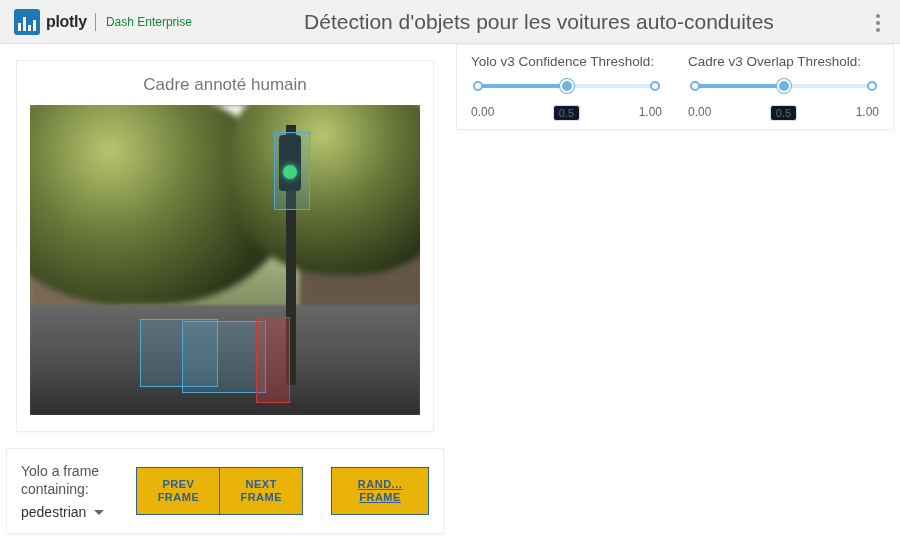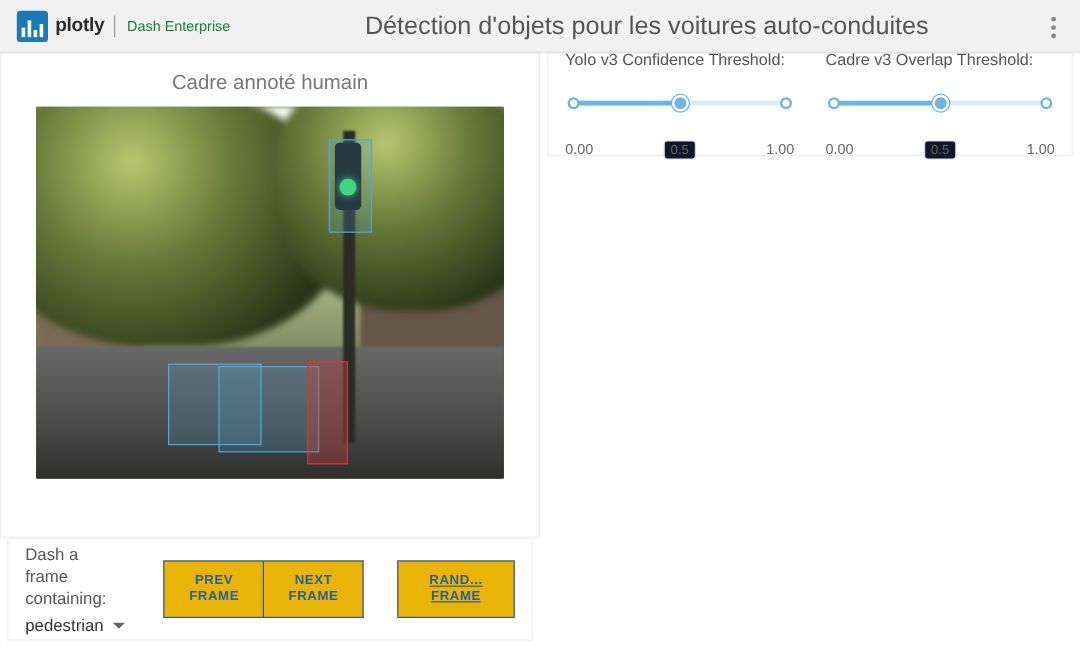--- a/index.html
+++ b/index.html
@@ -18,21 +18,21 @@
   .logo-mark span:nth-child(3){height:6px;} .logo-mark span:nth-child(4){height:11px;}
   .logo-text1 { font-weight: 600; color: #2a2a2a; font-size: 16px; letter-spacing: -0.3px; }
   .logo-sep { width: 1px; height: 18px; background: #9a9a9a; margin: 0 4px 0 2px; }
   .logo-text2 { font-size: 12px; color: #15803d; }
   .title { flex: 1; text-align: center; font-size: 21px; color: #555; font-weight: 500; }
   .kebab { position: absolute; right: 16px; top: 10px; cursor: pointer; display: flex; flex-direction: column; gap: 3px; padding: 4px;}
   .kebab i { width: 4px; height: 4px; border-radius: 50%; background: #888; display: block;}
   .main { display: flex; height: 496px; }
   .col { width: 450px; display: flex; flex-direction: column; }
   .panel {
-    margin: 0; border: 1px solid #eee; box-shadow: 0 1px 3px rgba(0,0,0,0.04);
+    margin: 16px; border: 1px solid #eee; box-shadow: 0 1px 3px rgba(0,0,0,0.04);
     flex: 1; display: flex; flex-direction: column; align-items: center; padding: 14px 12px 10px;
     background: #fff; overflow: hidden;
   }
   .panel-title { color: #777; font-size: 17px; margin-bottom: 10px; }
   .scene {
     width: 390px; height: 310px; position: relative; background: #5a6650;
     overflow: hidden; border-radius: 1px;
   }
   .sky { position:absolute; inset:0; background: linear-gradient(180deg,#fbfff4 0%, #e7f5d2 28%, #97a373 55%, #3c4432 100%); filter: blur(2px);}
   .tree { position:absolute; border-radius: 40% 60% 50% 50%; background: radial-gradient(circle at 40% 30%, #b9c66f 0%, #6a7a3a 35%, #2a3618 75%); filter: blur(3px);}
@@ -58,21 +58,21 @@
   .dropdown .caret { border: 5px solid transparent; border-top-color: #666; margin-top: 5px;}
   .btn-group { display: flex; }
   .btn {
     border: 1px solid #2d5f8f; color: #2d5f8f; background: #eab308;
     font-size: 11px; font-weight: 600; letter-spacing: 0.5px;
     padding: 10px 10px; text-align: center; cursor: pointer; line-height: 1.2;
     min-width: 78px; text-transform: uppercase;
   }
   .btn + .btn { border-left: none; }
   .btn.solo { margin-left: 18px; text-decoration: underline; }
-  .slider-wrap { flex:1; display:flex; flex-direction:column; gap:16px; }
+  .slider-wrap { flex:1; display:flex; flex-direction:column; gap:4px; }
   .slider-title { font-size: 13.5px; color: #555; }
   .slider-track { position: relative; height: 28px; margin-top: 2px;}
   .rail { position:absolute; left:6px; right:6px; top:9px; height:4px; background:#d9ecf9; border-radius:2px;}
   .rail-fill { position:absolute; left:6px; top:9px; height:4px; background:#6fb4e3; border-radius:2px;}
   .dot { position:absolute; top:6px; width:10px; height:10px; border-radius:50%; border:2px solid #6fb4e3; background:#fff;}
   .handle { position:absolute; top:4px; width:14px; height:14px; border-radius:50%; background:#6fb4e3; border:2px solid #fff; box-shadow:0 0 0 1px #6fb4e3;}
   .ticks { display:flex; justify-content:space-between; font-size:12px; color:#666; padding:0 0px; margin-top:-2px;}
   .tick-mid { background:#0f172a; border:1px solid #ddd; border-radius:3px; padding:1px 5px; font-size:11px;}
 </style>
 </head>
@@ -116,21 +116,21 @@
         <div id="boxes-human">
             <div class="bbox blue" style="left: 244px; top: 27px; width: 36px; height: 78px;"></div>
             <div class="bbox blue" style="left: 110px; top: 214px; width: 78px; height: 68px;"></div>
             <div class="bbox blue" style="left: 152px; top: 216px; width: 84px; height: 72px;"></div>
             <div class="bbox red" style="left: 226px; top: 212px; width: 34px; height: 86px;"></div>
           </div>
       </div>
     </div>
     <div class="controls">
       <div style="display:flex;flex-direction:column;gap:6px;">
-        <div class="find-label">Dash a frame containing:</div>
+        <div class="find-label">Yolo a frame containing:</div>
         <div class="dropdown">
           <span>pedestrian</span>
           <span class="caret"></span>
         </div>
       </div>
       <div class="btn-group" style="margin-left:18px;">
         <div class="btn">PREV FRAME</div>
         <div class="btn">NEXT FRAME</div>
       </div>
       <div class="btn solo">RAND... FRAME</div>

